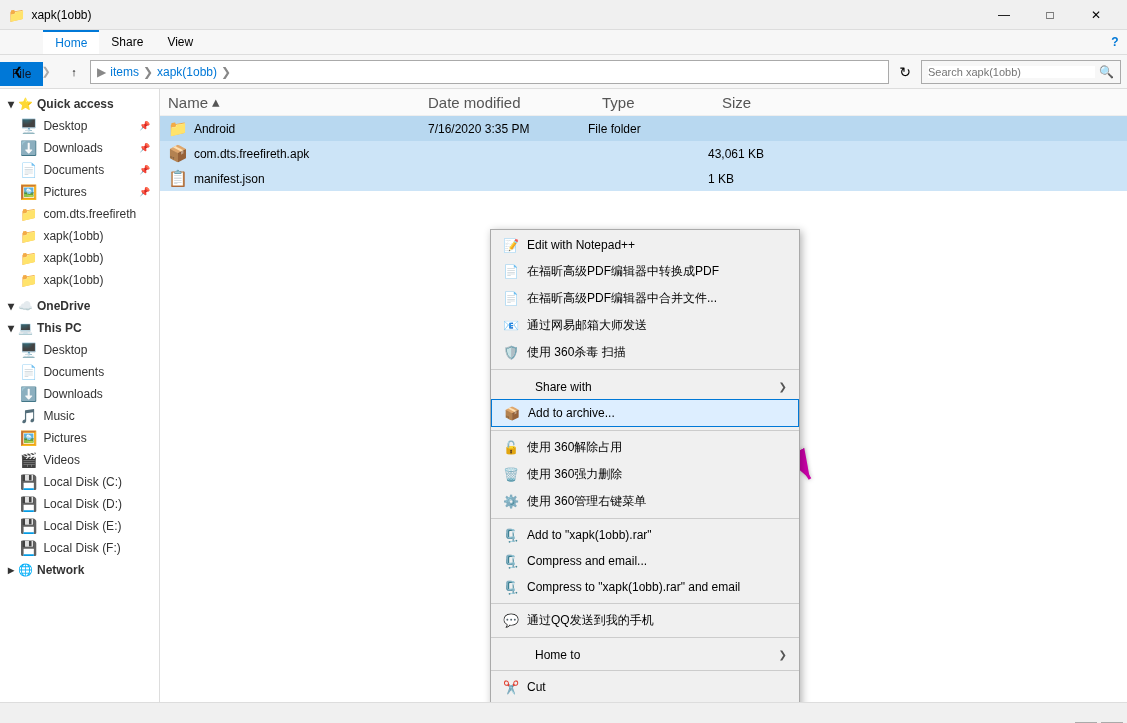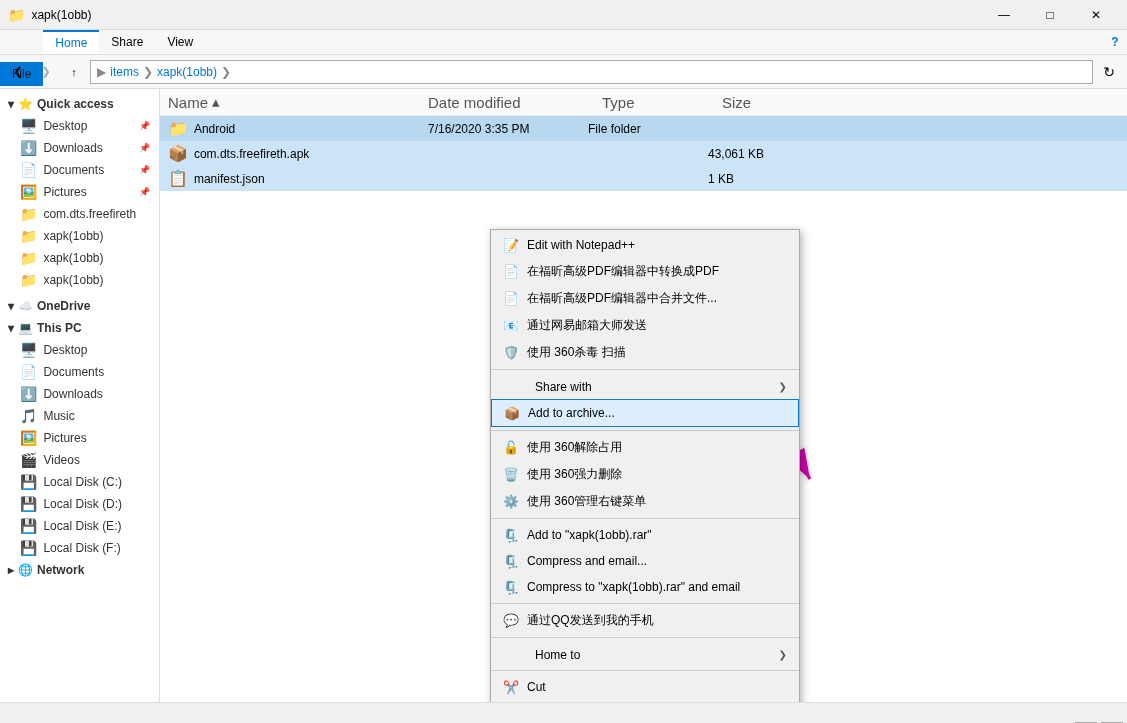--- a/index.html
+++ b/index.html
@@ -110,20 +110,24 @@
   <button class="nav-btn" style="color:#aaa;">❯</button>
   <button class="nav-btn">↑</button>
   <div class="address-input" style="flex:1; display:flex; align-items:center; gap:4px;">
     <span style="color:#888;">▶</span>
     <span style="color:#0078d7; cursor:pointer;">items</span>
     <span style="color:#888;">❯</span>
     <span style="color:#0078d7; cursor:pointer;">xapk(1obb)</span>
     <span style="color:#888;">❯</span>
   </div>
   <button class="refresh-btn" style="font-size:14px;">↻</button>
+  <div class="search-box">
+    <input type="text" style="font-size: 11px; width: 150px;" placeholder="Search xapk(1obb)">
+    <span style="color:#888;">🔍</span>
+  </div>
 </div>
 
 <div class="main-layout">
 
   <div class="sidebar">
 
     <div class="sidebar-section-header">
       <span>▾</span>
       <span>⭐</span>
       <span>Quick access</span>

